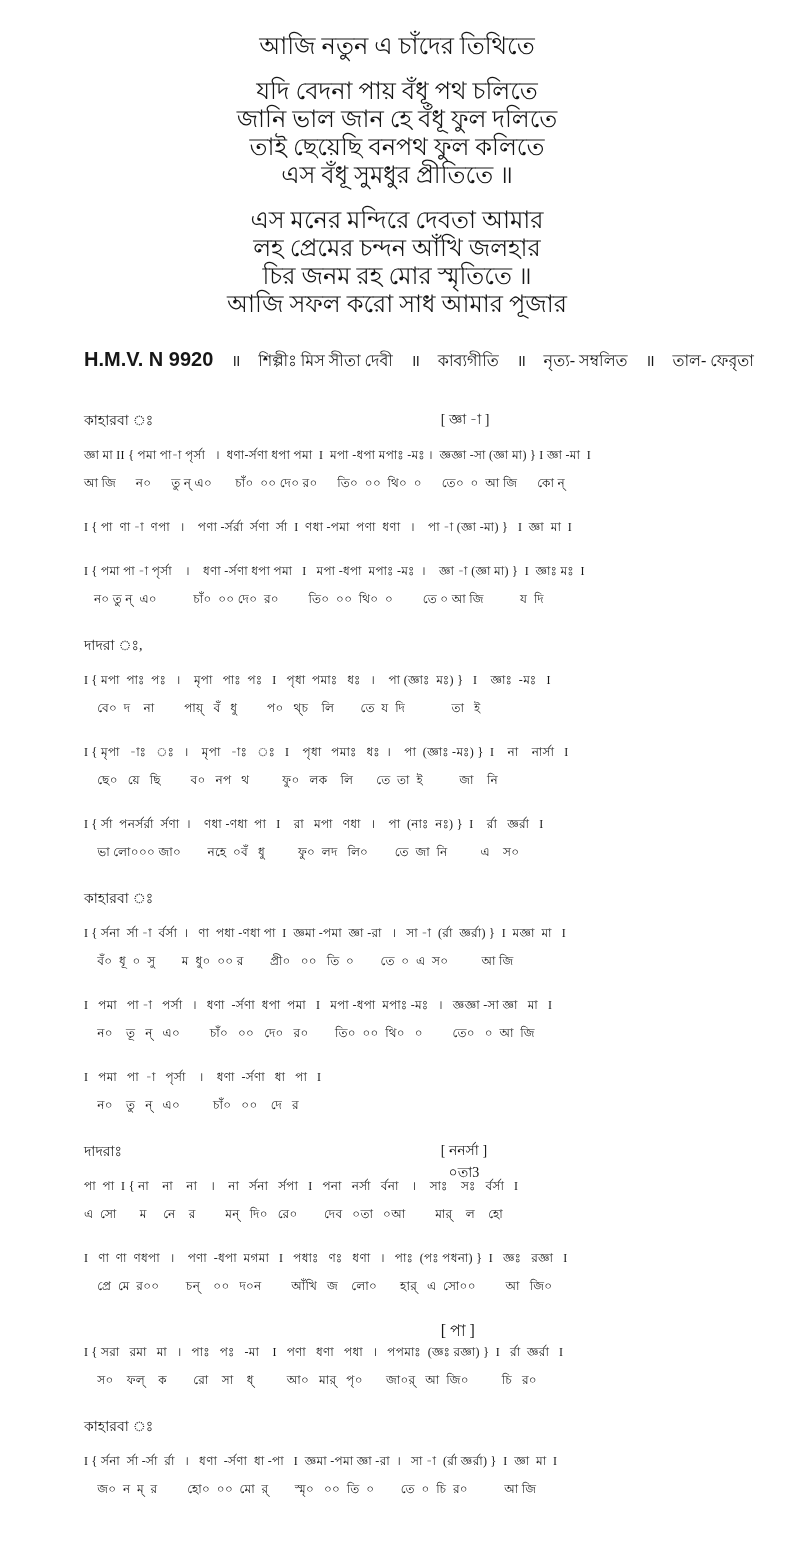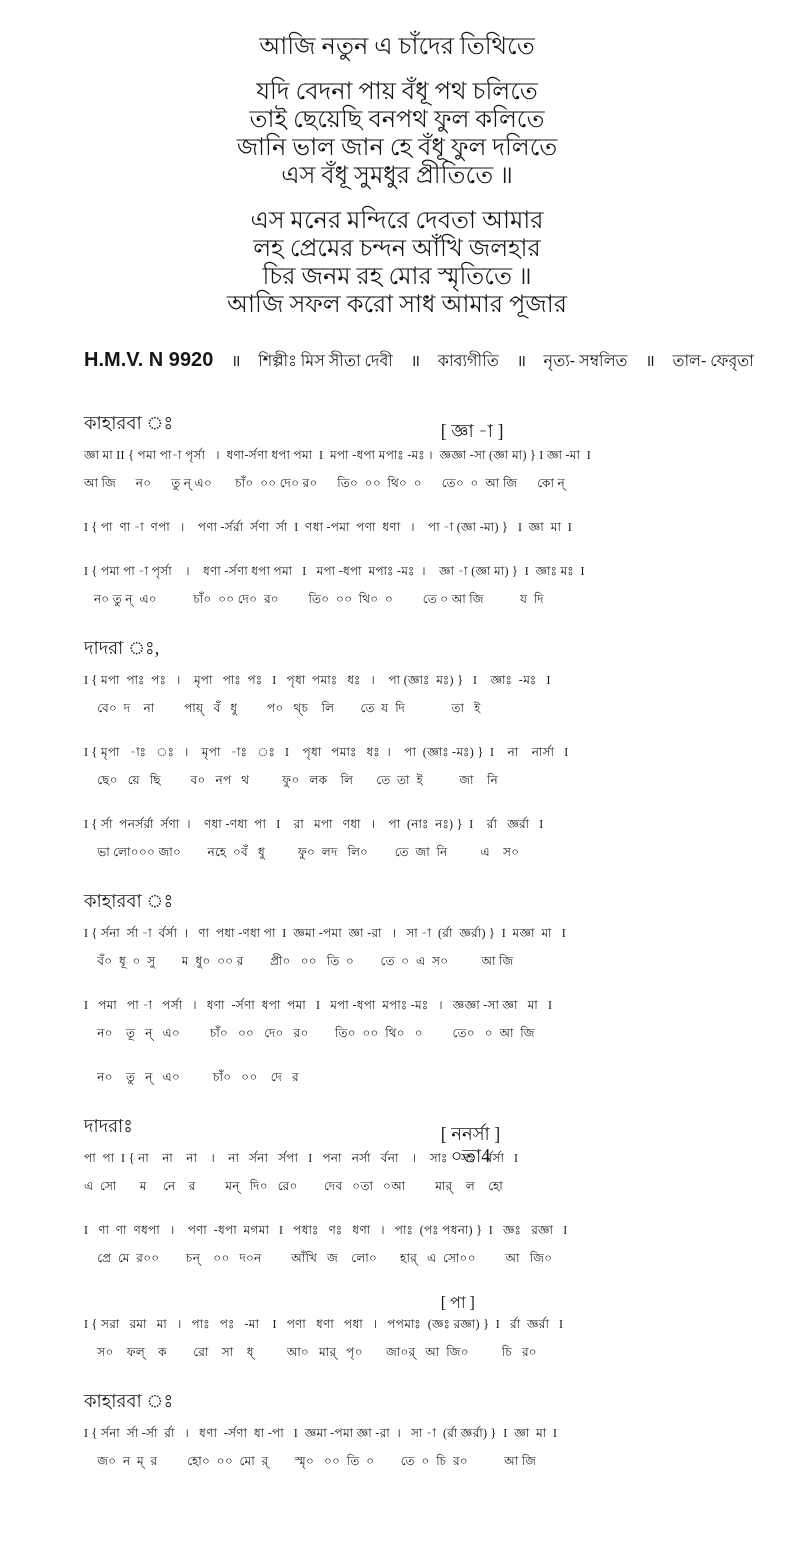--- a/index.html
+++ b/index.html
@@ -39,27 +39,27 @@
     font-weight: 700;
     font-size: 20px;
   }
   
   .notation-block { margin-top: 34px; }
   .section { margin-top: 24px; }
   .section-head {
     position: relative;
     height: 24px;
     margin-bottom: 12px;
-    font-size: 18px;
+    font-size: 14px;
   }
   .section-label { font-weight: 400; }
   .section-annot {
     position: absolute;
     left: 52%;
-    top: 11px;
+    top: 0;
     text-align: center;
     white-space: pre;
     line-height: 22px;
   }
   .n-pair { margin-bottom: 23px; }
   .line-annot {
     padding-left: 52%;
     font-size: 16px;
     line-height: 22px;
     white-space: pre;
@@ -75,22 +75,22 @@
 </head>
 <body>
 
 <div class="page">
   <div class="lyrics-block" id="lyrics-block">
       <div class="stanza">
         <div class="lyric-line">আজি নতুন এ চাঁদের তিথিতে</div>
       </div>
       <div class="stanza">
         <div class="lyric-line">যদি বেদনা পায় বঁধূ পথ চলিতে</div>
+        <div class="lyric-line">জানি ভাল জান হে বঁধূ ফুল দলিতে</div>
         <div class="lyric-line">তাই ছেয়েছি বনপথ ফুল কলিতে</div>
-        <div class="lyric-line">জানি ভাল জান হে বঁধূ ফুল দলিতে</div>
         <div class="lyric-line">এস বঁধূ সুমধুর প্রীতিতে ॥</div>
       </div>
       <div class="stanza">
         <div class="lyric-line">এস মনের মন্দিরে দেবতা আমার</div>
         <div class="lyric-line">লহ প্রেমের চন্দন আঁখি জলহার</div>
         <div class="lyric-line">চির জনম রহ মোর স্মৃতিতে ॥</div>
         <div class="lyric-line">আজি সফল করো সাধ আমার পূজার</div>
       </div>
     </div>
   <div class="meta-row" id="meta-row"><span class="meta-seg latin">H.M.V. N 9920</span><span class="meta-seg">॥</span><span class="meta-seg">শিল্পীঃ মিস সীতা দেবী</span><span class="meta-seg">॥</span><span class="meta-seg">কাব্যগীতি</span><span class="meta-seg">॥</span><span class="meta-seg">নৃত্য- সম্বলিত</span><span class="meta-seg">॥</span><span class="meta-seg">তাল- ফেরৃতা</span></div>
@@ -128,26 +128,27 @@
         <div class="section-head"><span class="section-label">কাহারবা ঃ</span></div>
         <div class="n-pair">
           <div class="n-note">I { র্সনা  র্সা -া  র্বর্সা  ।   ণা  পধা -ণধা পা  I  জ্ঞমা -পমা  জ্ঞা -রা   ।   সা -া  (র্রা  জ্ঞর্রা) }  I  মজ্ঞা  মা   I</div>
           <div class="n-lyr">    বঁ০  ধূ  ০  সু        ম  ধু০  ০০ র        প্রী০   ০০   তি  ০        তে  ০  এ  স০          আ জি</div>
         </div>
         <div class="n-pair">
           <div class="n-note">I   পমা   পা -া   পর্সা   ।   ধণা  -র্সণা  ধপা  পমা   I   মপা -ধপা  মপাঃ -মঃ   ।   জ্ঞজ্ঞা -সা জ্ঞা   মা   I</div>
           <div class="n-lyr">    ন০    তূ   ন্   এ০         চাঁ০   ০০   দে০   র০        তি০  ০০  থি০   ০         তে০   ০  আ  জি</div>
         </div>
         <div class="n-pair">
+          <div class="n-note">I   পমা   পা  -া   পৃর্সা    ।    ধণা  -র্সণা   ধা   পা   I</div>
           <div class="n-lyr">    ন০    তু   ন্   এ০          চাঁ০   ০০    দে   র</div>
         </div>
       </div>
       <div class="section">
         <div class="section-head"><span class="section-label">দাদরাঃ</span><span class="section-annot">[ ননর্সা ]
-০তা4</span></div>
+০তা3</span></div>
         <div class="n-pair">
           <div class="n-note">পা  পা  I { না    না    না    ।    না   র্সনা   র্সপা   I   পনা   নর্সা   র্বনা    ।    সাঃ    সঃ   র্বর্সা   I</div>
           <div class="n-lyr">এ  সো       ম     নে    র         মন্   দি০   রে০        দেব   ০তা   ০আ         মার্    ল    হো</div>
         </div>
         <div class="n-pair">
           <div class="n-note">I   ণা  ণা  ণধপা   ।    পণা  -ধপা  মগমা   I   পধাঃ   ণঃ   ধণা   ।   পাঃ  (পঃ পধনা) }  I   জ্ঞঃ   রজ্ঞা   I</div>
           <div class="n-lyr">    প্রে  মে  র০০        চন্    ০০   দ০ন         আঁখি   জ    লো০       হার্   এ  সো০০         আ   জি০</div>
         </div>
         <div class="n-pair">
           <div class="line-annot">[ পা ]</div>

